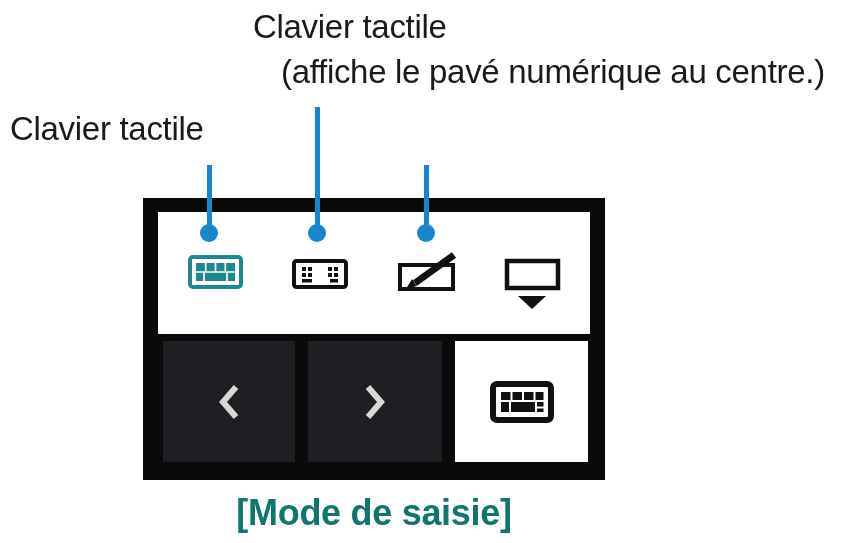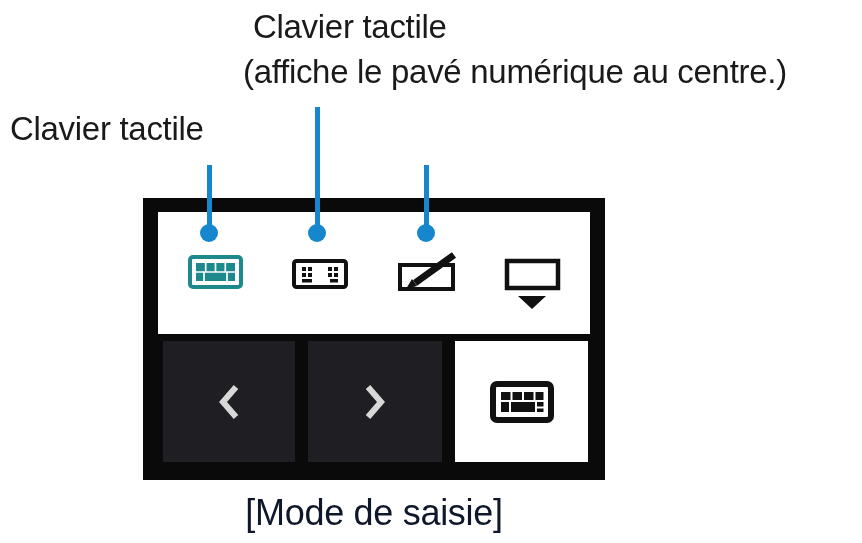--- a/index.html
+++ b/index.html
@@ -22,28 +22,28 @@
   }
   .label{
     position:absolute;
     font-size:33px;
     line-height:45px;
     letter-spacing:-0.3px;
     color:var(--text);
     white-space:nowrap;
   }
   .label .indent{display:block;padding-left:10px;}
-  .label .l2{display:block;}
+  .label .l2{display:block;margin-left:38px;}
   .caption{
     position:absolute;
     left:143px;top:492px;width:462px;
     text-align:center;
-    font-size:36px;font-weight:normal;
+    font-size:36px;font-weight:bold;
     letter-spacing:-0.3px;
-    color:#0f172a;
+    color:#0f766e;
     white-space:nowrap;
   }
   .callout-line{
     position:absolute;width:5px;
     background:var(--callout-blue);
     z-index:5;
   }
   .callout-dot{
     position:absolute;width:18px;height:18px;border-radius:50%;
     background:var(--callout-blue);

